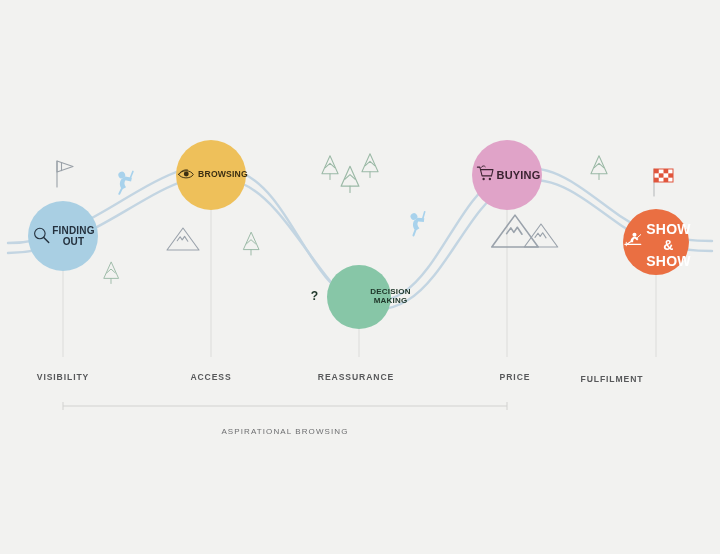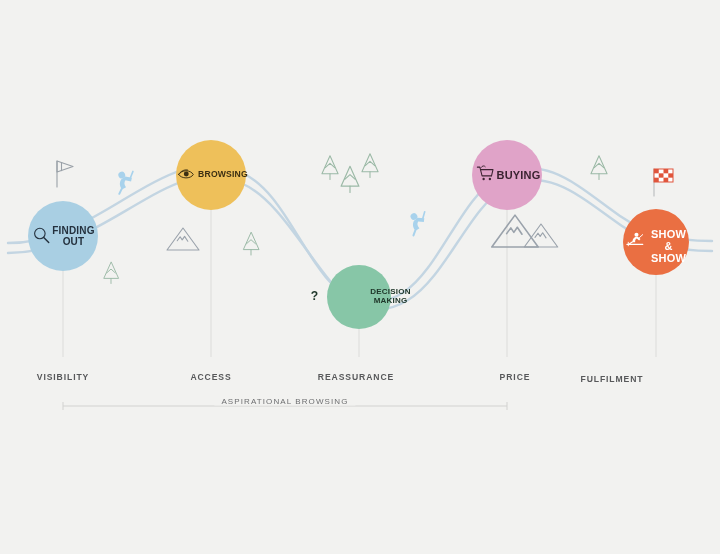--- a/index.html
+++ b/index.html
@@ -16,21 +16,21 @@
   .node{position:absolute;border-radius:50%;display:flex;flex-direction:row;
         align-items:center;justify-content:center;text-align:center;}
   .node-label{font-weight:bold;line-height:1.12;letter-spacing:.2px;color:#243240;}
   .node-icon{display:block;}
 
   .axis-label{position:absolute;font-size:8.6px;font-weight:bold;
               letter-spacing:.9px;color:#57585a;white-space:nowrap;}
 
   .bracket-caption{position:absolute;font-size:8px;font-weight:normal;
      letter-spacing:1.1px;color:#6d6e70;white-space:nowrap;background:#f2f2f0;
-     padding:0 7px;}
+     padding:0 7px;margin-top:30px;}
 </style>
 </head>
 <body>
 
 <div id="stage">
 
   <svg id="scene" viewBox="0 0 720 554">
 
     <g id="droplines">
         <line x1="63" y1="269" x2="63" y2="357" stroke="#dcdcda" stroke-width="1"></line>
@@ -184,21 +184,21 @@
         <div style="margin-bottom: 2px; line-height: 0;">
           <svg class="node-icon" viewBox="0 0 32 32" width="25" height="21">
             <circle cx="17.5" cy="5.6" r="3.1" fill="#ffffff" stroke="none"></circle>
             <path d="M15.5 9 C12.5 10.5, 11 14, 11.5 17 L15.5 17 C15.2 14.2, 16.2 12.4, 18 11.6 L21.5 14.6 L23.6 12.2 L19.6 8.8 Z" fill="#ffffff" stroke="none"></path>
             <path d="M11.5 16.5 L7 19.5" stroke="#ffffff" stroke-width="1.8" fill="none" stroke-linecap="round"></path>
             <path d="M22 10 L27 5.5" stroke="#ffffff" stroke-width="1.5" fill="none" stroke-linecap="round"></path>
             <path d="M3 20.5 L27 20.5" stroke="#ffffff" stroke-width="1.8" fill="none" stroke-linecap="round"></path>
             <path d="M5 17.2 L5 22.5" stroke="#ffffff" stroke-width="1.4" fill="none" stroke-linecap="round"></path>
           </svg>
         </div>
-        <div class="node-label" style="font-size: 11px; color: rgb(255, 255, 255); margin-top: 8px;">
+        <div class="node-label" style="font-size: 14px; color: rgb(255, 255, 255); margin-top: 8px;">
           <div>SHOW &amp;</div>
           <div>SHOW</div>
         </div>
       </div>
     </div>
   <div id="labels-layer">
       <div class="axis-label" style="left: 63px; top: 372px; transform: translate(-50%, 0px);">VISIBILITY</div>
       <div class="axis-label" style="left: 211px; top: 372px; transform: translate(-50%, 0px);">ACCESS</div>
       <div class="axis-label" style="left: 356px; top: 372px; transform: translate(-50%, 0px);">REASSURANCE</div>
       <div class="axis-label" style="left: 507px; top: 372px; transform: translate(-50%, 0px); padding-left: 16px;">PRICE</div>

